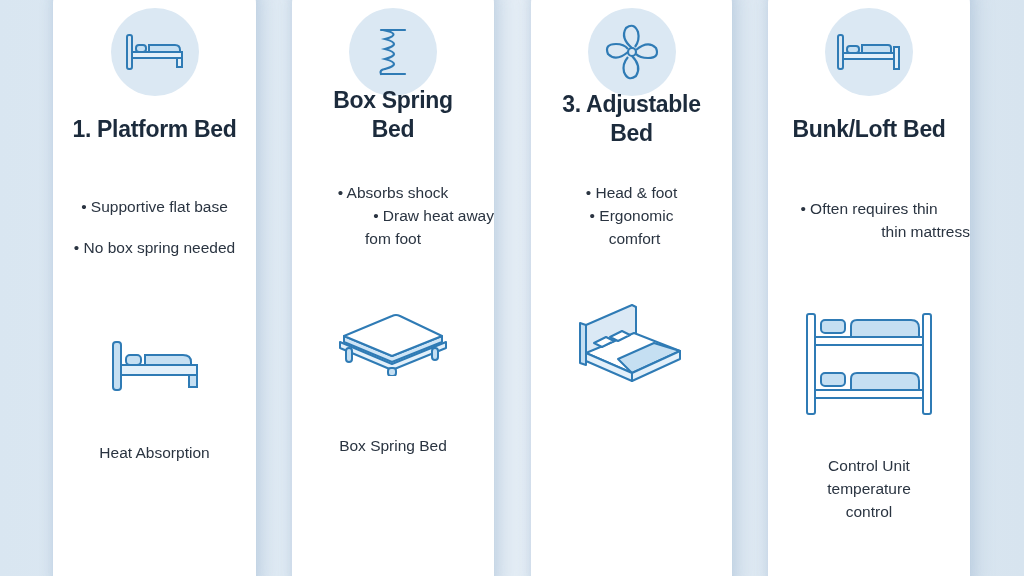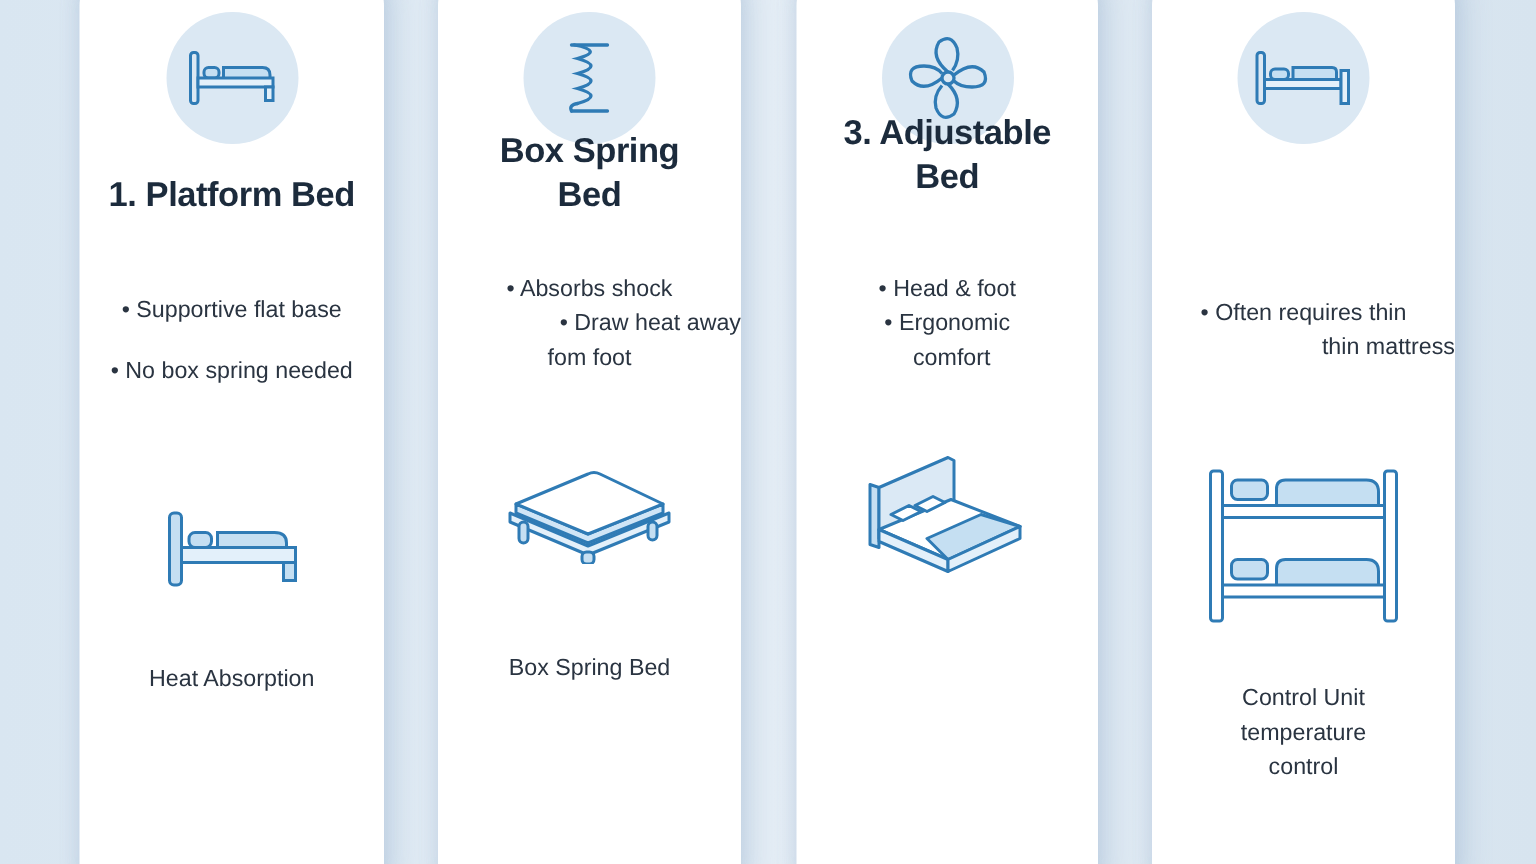--- a/index.html
+++ b/index.html
@@ -130,21 +130,21 @@
     <svg width="56" height="60" viewBox="0 0 56 60">
       <g fill="none" stroke="#2f7bb5" stroke-width="2.2" stroke-linejoin="round">
         <path d="M28 26 Q16 16 22 6 Q30 0 34 10 Q36 18 31 25"></path>
         <path d="M32 28 Q44 18 52 26 Q56 36 44 36 Q36 36 32 32"></path>
         <path d="M28 34 Q38 44 32 54 Q24 60 20 50 Q18 42 24 35"></path>
         <path d="M24 30 Q12 40 4 32 Q0 22 12 22 Q20 22 24 27"></path>
         <circle cx="28" cy="30" r="4"></circle>
       </g>
     </svg>
   </div>
-  <div class="title" style="top:104px;">
+  <div class="title" style="top:120px;">
     <span style="display:inline-block;width:150px;">3. Adjustable Bed</span>
   </div>
   <div class="bullets" style="top:211px;">
     <span class="b">• Head &amp; foot</span>
     <span class="b">• Ergonomic</span>
     <span class="b" style="padding-left:6px;">comfort</span>
   </div>
   <div class="illus" style="top:331px;">
     <svg width="112" height="84" viewBox="0 0 112 84">
       <g stroke="#2f7bb5" stroke-width="2" stroke-linejoin="round">
@@ -164,20 +164,21 @@
 <div class="card c4">
   <div class="icon-circle">
     <svg width="66" height="42" viewBox="0 0 66 42">
       <rect x="2" y="4" width="5" height="34" rx="2" fill="none" stroke="#2f7bb5" stroke-width="2"></rect>
       <rect x="11" y="15" width="12" height="7" rx="3" fill="#c5dff2" stroke="#2f7bb5" stroke-width="2"></rect>
       <path d="M26 22 V14 H52 Q55 14 55 17 V22" fill="#c5dff2" stroke="#2f7bb5" stroke-width="2"></path>
       <rect x="7" y="22" width="51" height="6" fill="#e3f0fa" stroke="#2f7bb5" stroke-width="2"></rect>
       <rect x="58" y="16" width="5" height="22" fill="#e3f0fa" stroke="#2f7bb5" stroke-width="2"></rect>
     </svg>
   </div>
+  <div class="title" style="top:145px;">Bunk/Loft Bed</div>
   <div class="bullets" style="top:227px;">
     <span class="b">• Often requires thin</span>
     <span class="b" style="padding-left:4px;text-align:right;">thin mattress</span>
   </div>
   <div class="illus" style="top:342px;">
     <svg width="128" height="104" viewBox="0 0 128 104">
       <g stroke="#2f7bb5" stroke-width="2" stroke-linejoin="round">
         <rect x="2" y="2" width="8" height="100" rx="2" fill="#ffffff"></rect>
         <rect x="118" y="2" width="8" height="100" rx="2" fill="#ffffff"></rect>
         <rect x="16" y="8" width="24" height="13" rx="4" fill="#c5dff2"></rect>

